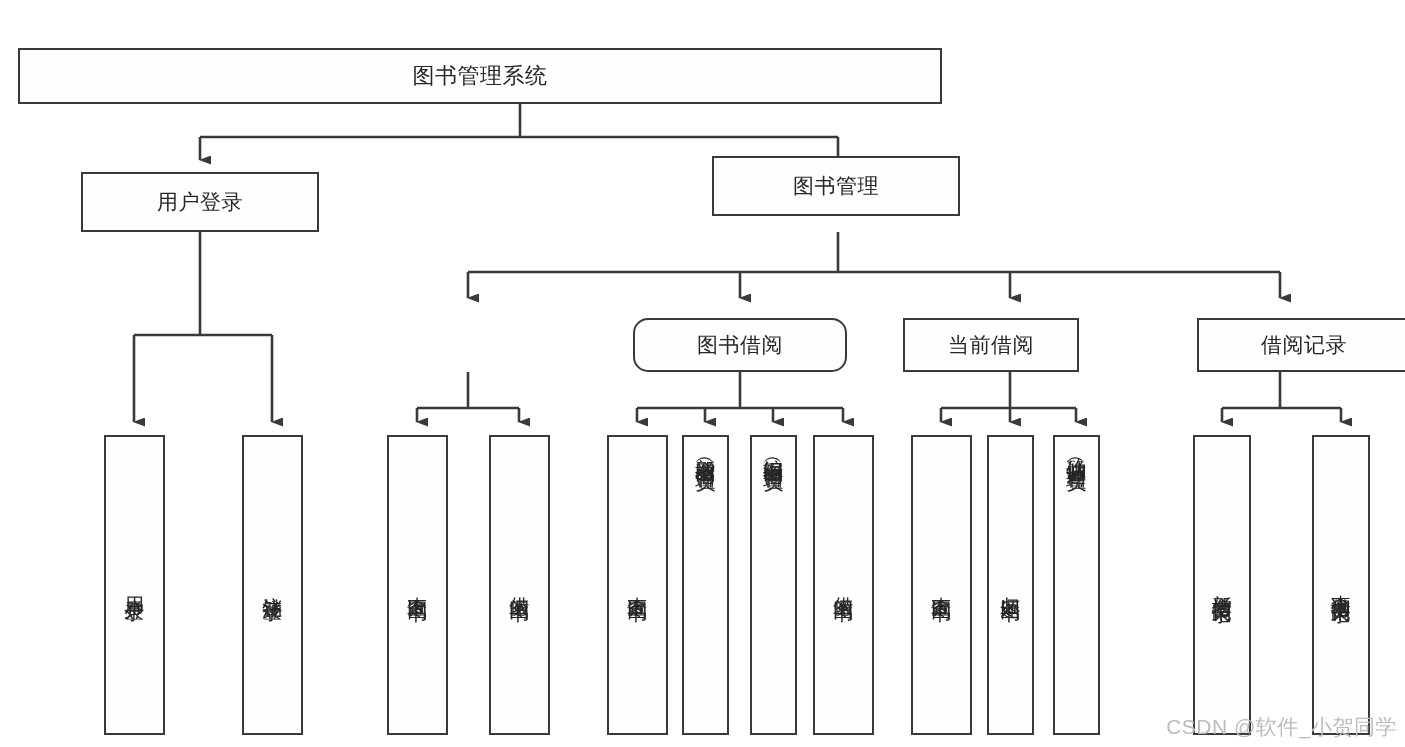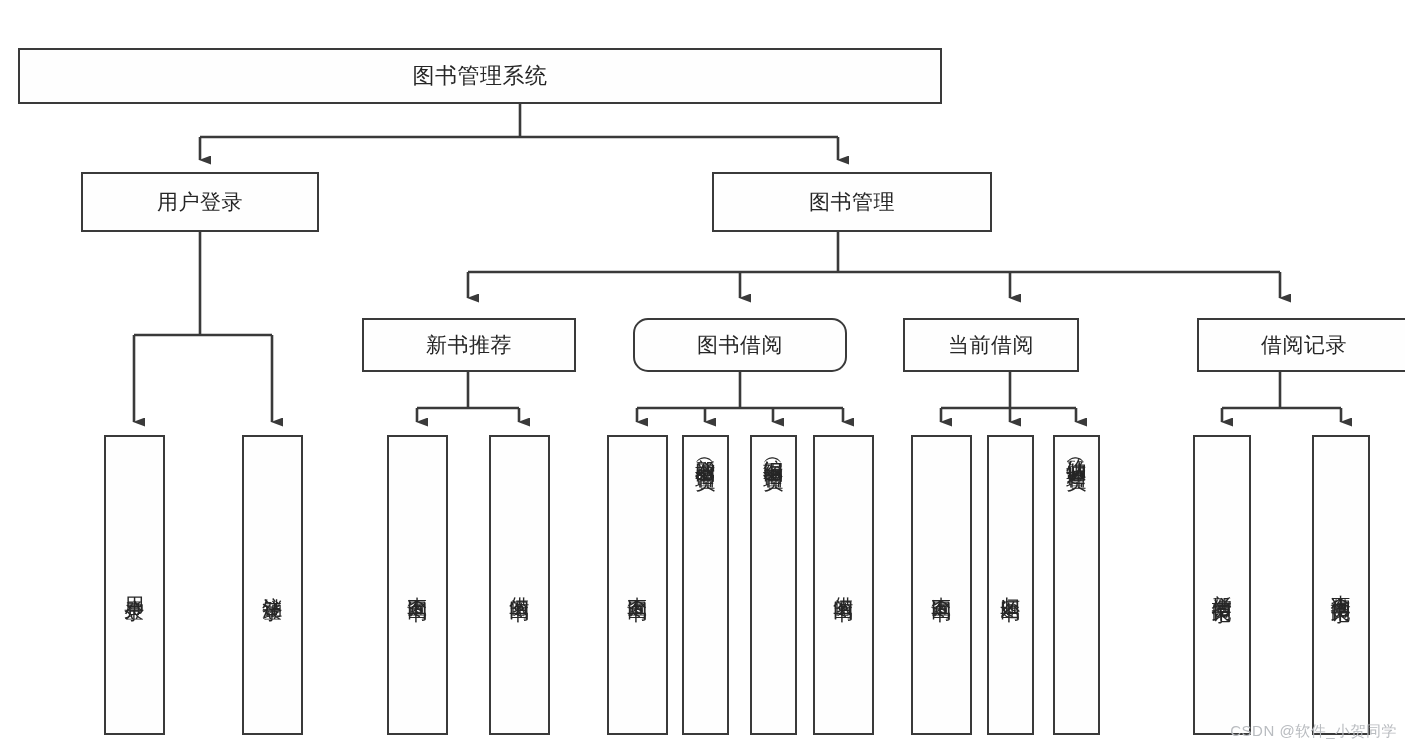--- a/index.html
+++ b/index.html
@@ -70,21 +70,21 @@
     margin-bottom: auto;
   }
   .v-node.center {
     align-items: center;
     padding-top: 0;
   }
   #watermark {
     position: absolute;
     right: 8px;
     bottom: 6px;
-    font-size: 15px;
+    font-size: 21px;
     color: #b9bcc0;
     letter-spacing: 0.5px;
     z-index: 5;
     white-space: nowrap;
   }
 </style>
 </head>
 <body>
 
 <div id="canvas">
@@ -139,27 +139,24 @@
     </g>
   </svg>
 
   <div class="node h-node root" style="left:18px; top:12px; width:924px; height:56px;margin-top:36px;">
     <span class="lbl">图书管理系统</span>
   </div>
 
   <div class="node h-node" style="left:81px; top:172px; width:238px; height:60px;">
     <span class="lbl">用户登录</span>
   </div>
-  <div class="node h-node" style="left:712px; top:172px; width:280px; height:60px;">
+  <div class="node h-node" style="left:712px; top:156px; width:248px; height:60px;">
     <span class="lbl">图书管理</span>
   </div>
 
-  <div class="node h-node" style="left:362px; top:318px; width:214px; height:54px;">
-    <span class="lbl">新书推荐</span>
-  </div>
   <div class="node h-node" style="left:633px; top:318px; width:214px; height:54px;border-radius:15px;">
     <span class="lbl">图书借阅</span>
   </div>
   <div class="node h-node" style="left:903px; top:318px; width:176px; height:54px;">
     <span class="lbl">当前借阅</span>
   </div>
   <div class="node h-node" style="left:1173px; top:318px; width:214px; height:54px;margin-left:24px;">
     <span class="lbl">借阅记录</span>
   </div>
 

